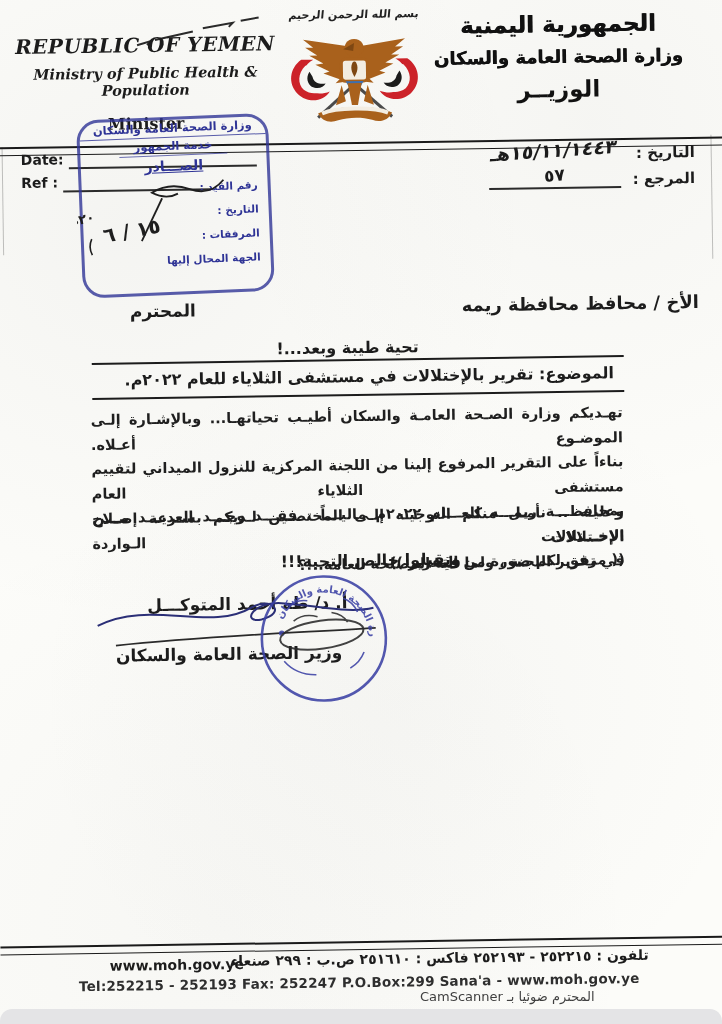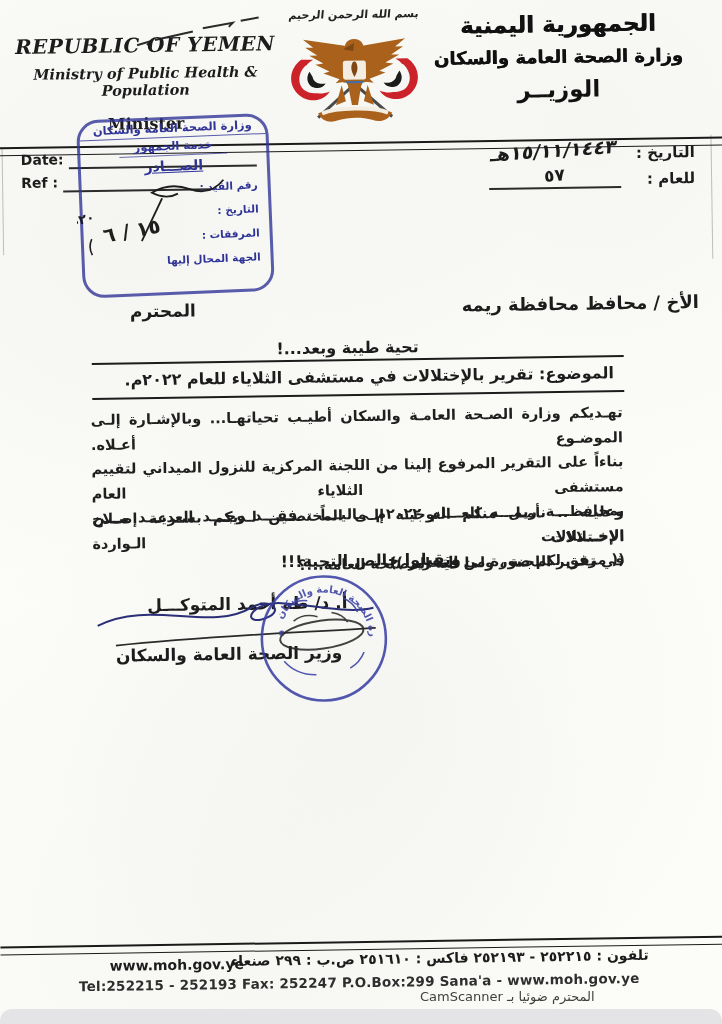--- a/index.html
+++ b/index.html
@@ -145,21 +145,21 @@
 
     <div class="abs date-en">
       <div>Date:</div>
       <div>Ref :</div>
     </div>
     <div class="abs meta-line" style="left:74px;top:163px;width:188px;"></div>
     <div class="abs meta-line" style="left:68px;top:186px;width:148px;"></div>
 
     <div class="abs ar-label" style="right:22px;top:148px;">التاريخ :</div>
     <div class="abs hand hand-date" style="right:100px;top:142px;">١٥/١١/١٤٤٣هـ</div>
-    <div class="abs ar-label" style="right:22px;top:174px;">للعام :</div>
+    <div class="abs ar-label" style="right:22px;top:174px;">المرجع :</div>
     <div class="abs hand hand-ref" style="right:152px;top:168px;">٥٧</div>
     <div class="abs meta-line" style="right:96px;top:190px;width:132px;"></div>
 
     <div class="abs entry-stamp">
       <div class="st1">وزارة الصحة العامة والسكان</div>
       <div class="st2">خدمة الجمهور</div>
       <div class="st3">الصـــادر</div>
       <div class="st-fields">
         <div>رقم القيد :</div>
         <div>التاريخ :</div>

